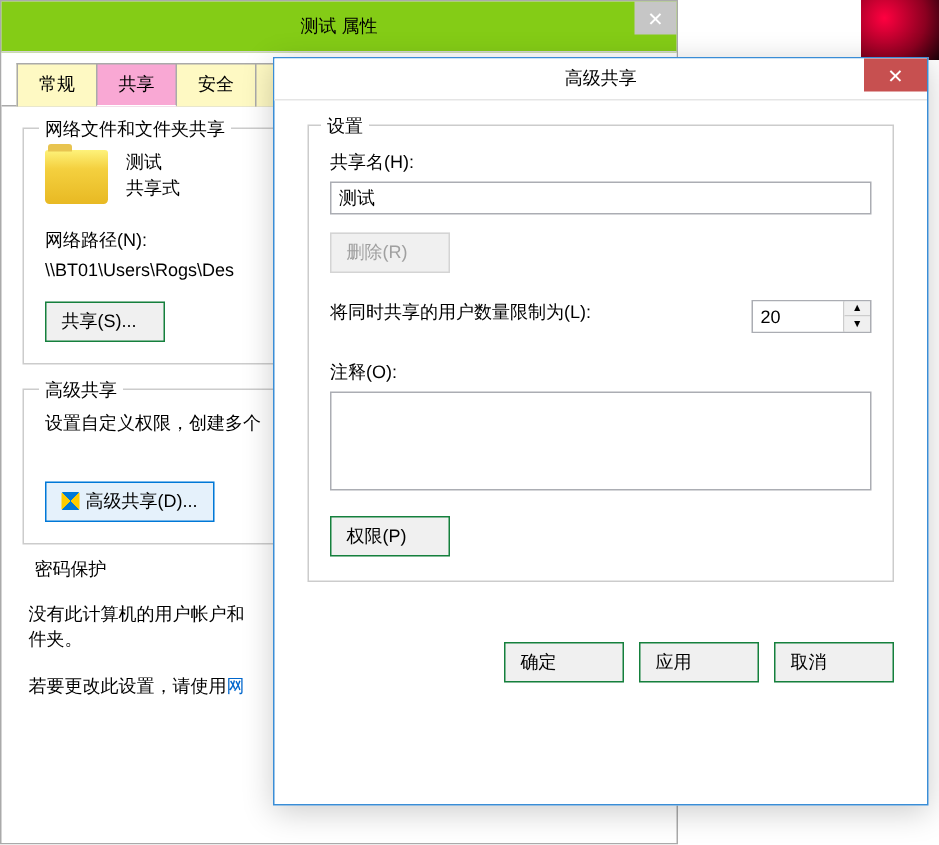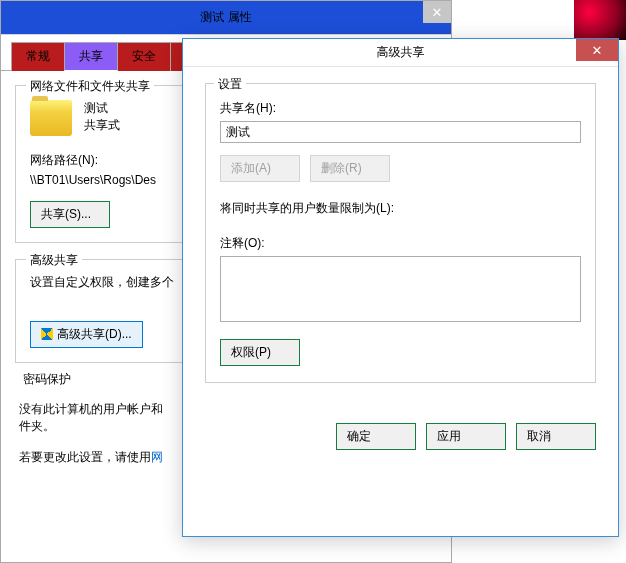--- a/index.html
+++ b/index.html
@@ -1,27 +1,27 @@
 <!DOCTYPE html>
 <html><head>
   <meta charset="utf-8">
   <style>
     * { box-sizing: border-box; margin: 0; padding: 0; font-family: "Microsoft YaHei", "Segoe UI", sans-serif; font-size: 12px; }
     body { width: 626px; height: 563px; background: #fff; position: relative; overflow: hidden; }
     .desktop-bg { position: absolute; top: 0; right: 0; width: 52px; height: 40px; background: radial-gradient(circle at 30% 30%, #ff0040 0%, #8b0020 60%, #1a0008 100%); }
     
     
     .props-win { position: absolute; left: 0; top: 0; width: 452px; height: 563px; border: 1px solid #aaa; background: #fff; z-index: 1; }
-    .props-title { height: 34px; background: #1d4ed8; display: flex; align-items: center; justify-content: center; position: relative; border-bottom: 1px solid #d4d4d4; }
+    .props-title { height: 34px; background: #84cc16; display: flex; align-items: center; justify-content: center; position: relative; border-bottom: 1px solid #d4d4d4; }
     .props-title-text { font-size: 12px; }
     .props-close { position: absolute; right: 0; top: 0; width: 28px; height: 22px; background: #c6c6c6; color: #fff; display: flex; align-items: center; justify-content: center; font-size: 13px; font-family: Arial; }
     .tab-strip { display: flex; padding: 6px 10px 0 10px; border-bottom: 1px solid #aaa; background: #fff; }
     .tab { padding: 5px 14px; border: 1px solid #aaa; border-bottom: none; background: #fff; margin-right: -1px; position: relative; top: 1px; cursor: pointer; }
-    .tab.active { background: #8b5cf6; z-index: 2; border-bottom: 1px solid #fff; }
-    .tab:not(.active) { background: #b91c1c; font-family: Liberation Serif, serif; }
+    .tab.active { background: #f9a8d4; z-index: 2; border-bottom: 1px solid #fff; }
+    .tab:not(.active) { background: #fef9c3; font-family: Liberation Serif, serif; }
     .props-body { padding: 14px; }
     .group-box { border: 1px solid #ccc; margin-bottom: 16px; padding: 14px; position: relative; }
     .group-label { position: absolute; top: -8px; left: 10px; background: #fff; padding: 0 4px; }
     .folder-row { display: flex; align-items: flex-start; gap: 12px; margin-bottom: 16px; }
     .folder-icon { width: 42px; height: 36px; background: linear-gradient(180deg, #fef27a 0%, #f4d03f 35%, #e8b923 100%); border-radius: 2px 2px 3px 3px; position: relative; }
     .folder-icon::before { content: ''; position: absolute; top: -4px; left: 2px; width: 16px; height: 5px; background: #e8c450; border-radius: 2px 2px 0 0; }
     .net-path-label { margin-bottom: 4px; }
     .net-path { margin-bottom: 14px; }
     .btn { padding: 4px 10px; min-width: 80px; background: #f0f0f0; border: 1px solid #15803d; cursor: pointer; text-align: left; display: inline-block; }
     .shield-icon { display: inline-block; width: 12px; height: 12px; background: conic-gradient(from 45deg, #ffcc00 0deg 90deg, #0078d7 90deg 180deg, #ffcc00 180deg 270deg, #0078d7 270deg 360deg); border-radius: 1px; vertical-align: -2px; margin-right: 4px; }
@@ -106,25 +106,31 @@
   <div class="adv-title">
     <span>高级共享</span>
     <div class="adv-close">✕</div>
   </div>
   <div class="adv-body">
     <div class="fieldset">
       <span class="fieldset-legend">设置</span>
       <label class="lbl">共享名(H):</label>
       <input type="text" class="txt-input" value="测试" style="">
       <div class="btn-row">
-        <div class="btn btn-disabled">添加(A)</div>
         <div class="btn btn-disabled">删除(R)</div>
       </div>
       <div class="limit-row">
         <span>将同时共享的用户数量限制为(L):</span>
+        <div class="spinner">
+          <input type="text" value="20" style="">
+          <div class="spinner-btns">
+            <div class="spinner-btn">▲</div>
+            <div class="spinner-btn">▼</div>
+          </div>
+        </div>
       </div>
       <label class="notes-label">注释(O):</label>
       <textarea class="notes-area" style=""></textarea>
       <div class="perm-row">
         <div class="btn">权限(P)</div>
       </div>
     </div>
   </div>
   <div class="footer-btns">
     <div class="btn">确定</div>

